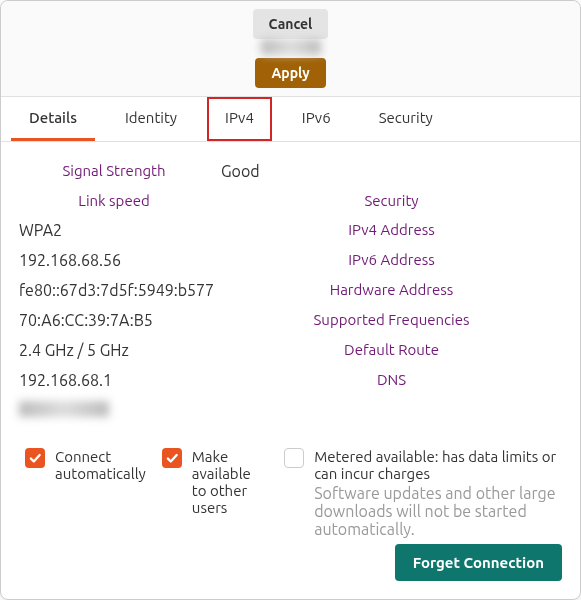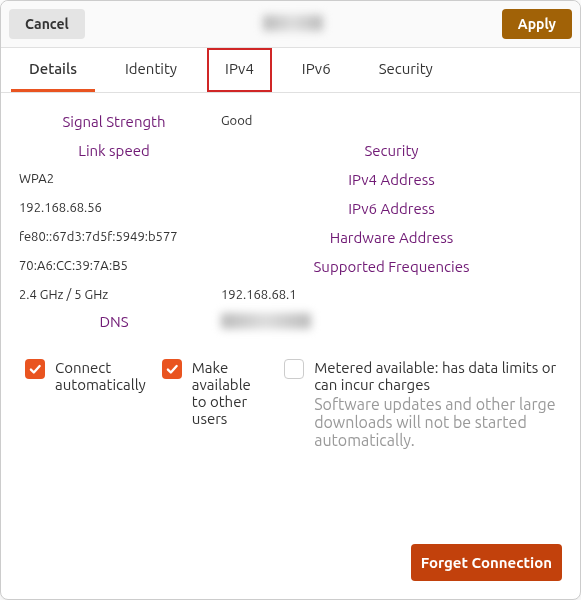--- a/index.html
+++ b/index.html
@@ -1,41 +1,41 @@
 <!DOCTYPE html>
 <html><head>
   <meta charset="utf-8">
   <style>
     * { box-sizing: border-box; margin: 0; padding: 0; font-family: Ubuntu, "Segoe UI", sans-serif; }
     body { background: #fff; width: 581px; height: 600px; overflow: hidden; }
     .window { width: 581px; height: 600px; border: 1px solid #ccc; border-radius: 8px; display: flex; flex-direction: column; background: #fff; box-shadow: 0 2px 8px rgba(0,0,0,0.1); }
-    .header { display: flex; align-items: center; justify-content: space-between; padding: 8px 8px; background: #fafafa; border-bottom: 1px solid #e0e0e0; border-radius: 8px 8px 0 0; }
+    .header { display: flex; align-items: center; justify-content: space-between; padding: 8px 23px; background: #fafafa; border-bottom: 1px solid #e0e0e0; border-radius: 8px 8px 0 0; flex-direction: column; }
     .btn { border: none; border-radius: 4px; padding: 7px 16px; font-size: 14px; font-weight: 600; cursor: pointer; }
     .btn-cancel { background: #e4e4e4; color: #333; }
     .btn-apply { background: #a16207; color: #fff; }
     .header-title { flex: 1; text-align: center; }
     .blur { filter: blur(4px); color: #888; display: inline-block; min-width: 60px; height: 16px; background: linear-gradient(90deg,#bbb,#ddd,#bbb); border-radius: 2px; }
     .tabs { display: flex; gap: 12px; border-bottom: 1px solid #e0e0e0; padding: 0 10px; position: relative; }
     .tab { padding: 12px 18px; font-size: 15px; color: #333; cursor: pointer; border-bottom: 3px solid transparent; background: none; border-top: none; border-left: none; border-right: none; }
     .tab.active { border-bottom: 3px solid #e95420; color: #333; font-weight: 500; }
     .tab.highlighted { outline: 2px solid #d02626; outline-offset: -2px; }
     .content { flex: 1; padding: 20px 18px 0 18px; overflow-y: auto; }
     .info-grid { display: grid; grid-template-columns: 190px 1fr; column-gap: 12px; row-gap: 12px; margin-bottom: 28px; }
     .info-label { text-align: center; color: #701a75; font-size: 15px; }
-    .info-value { color: #333; font-size: 13px; }
+    .info-value { color: #333; font-size: 16px; }
     .options { display: flex; gap: 16px; margin-bottom: 30px; padding-left: 6px; }
     .option-row { display: flex; align-items: flex-start; gap: 10px; }
     .checkbox { width: 20px; height: 20px; border-radius: 4px; flex-shrink: 0; display: flex; align-items: center; justify-content: center; cursor: pointer; }
     .checkbox.checked { background: #e95420; }
     .checkbox.unchecked { border: 1.5px solid #ccc; background: #fff; }
     .checkbox.checked svg { display: block; }
     .option-text { font-size: 15px; color: #333; }
     .option-sub { font-size: 16px; color: #999; margin-top: 2px; }
     .footer { display: flex; justify-content: flex-end; padding: 0 18px 18px 0; }
-    .btn-forget { background: #c2410c; color: #fff; border: none; border-radius: 4px; padding: 10px 10px; font-size: 15px; font-weight: 600; cursor: pointer; }
+    .btn-forget { background: #0f766e; color: #fff; border: none; border-radius: 4px; padding: 10px 18px; font-size: 15px; font-weight: 600; cursor: pointer; }
     .check-svg { width: 14px; height: 14px; }
   </style>
 </head>
 <body>
 
 <div class="window">
 
   <div class="header">
     <button class="btn btn-cancel">Cancel</button>
     <div class="header-title"><span class="blur"></span></div>
@@ -65,20 +65,21 @@
 
       <div class="info-label">IPv6 Address</div>
       <div class="info-value">fe80::67d3:7d5f:5949:b577</div>
 
       <div class="info-label">Hardware Address</div>
       <div class="info-value">70:A6:CC:39:7A:B5</div>
 
       <div class="info-label">Supported Frequencies</div>
       <div class="info-value">2.4 GHz / 5 GHz</div>
 
+      <div class="info-label">Default Route</div>
       <div class="info-value">192.168.68.1</div>
 
       <div class="info-label">DNS</div>
       <div class="info-value"><span class="blur" style="min-width:90px;"></span></div>
     </div>
 
     <div class="options">
       <div class="option-row">
         <div class="checkbox checked">
           <svg class="check-svg" viewBox="0 0 24 24" fill="none" stroke="#fff" stroke-width="4" stroke-linecap="round" stroke-linejoin="round">

